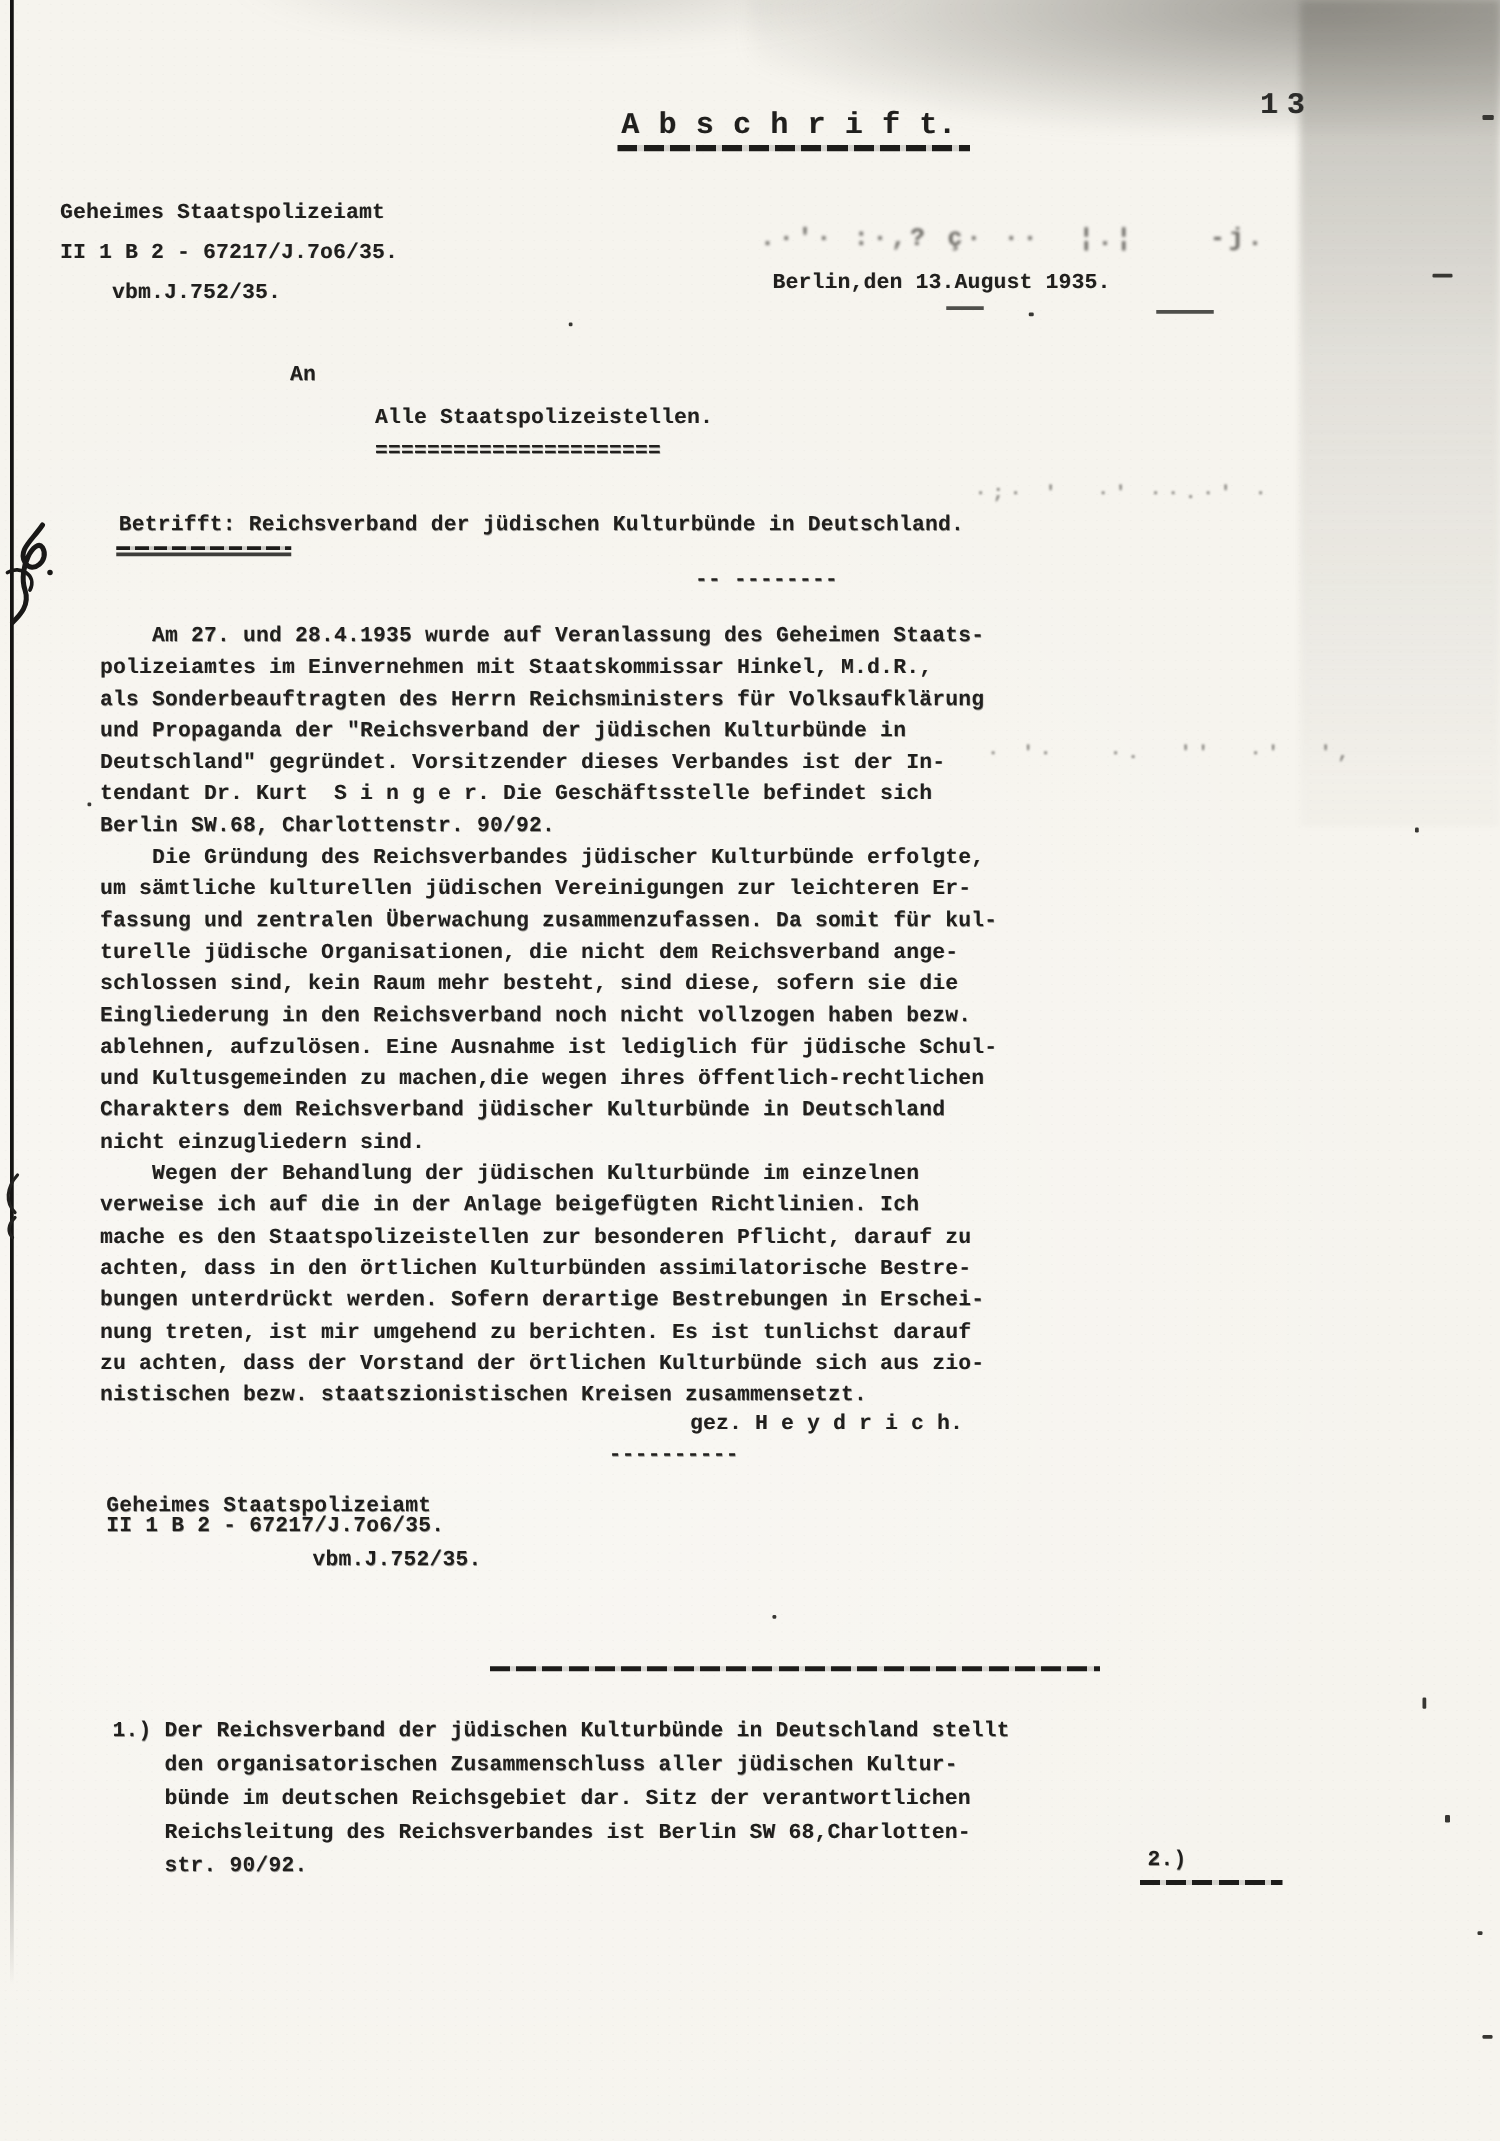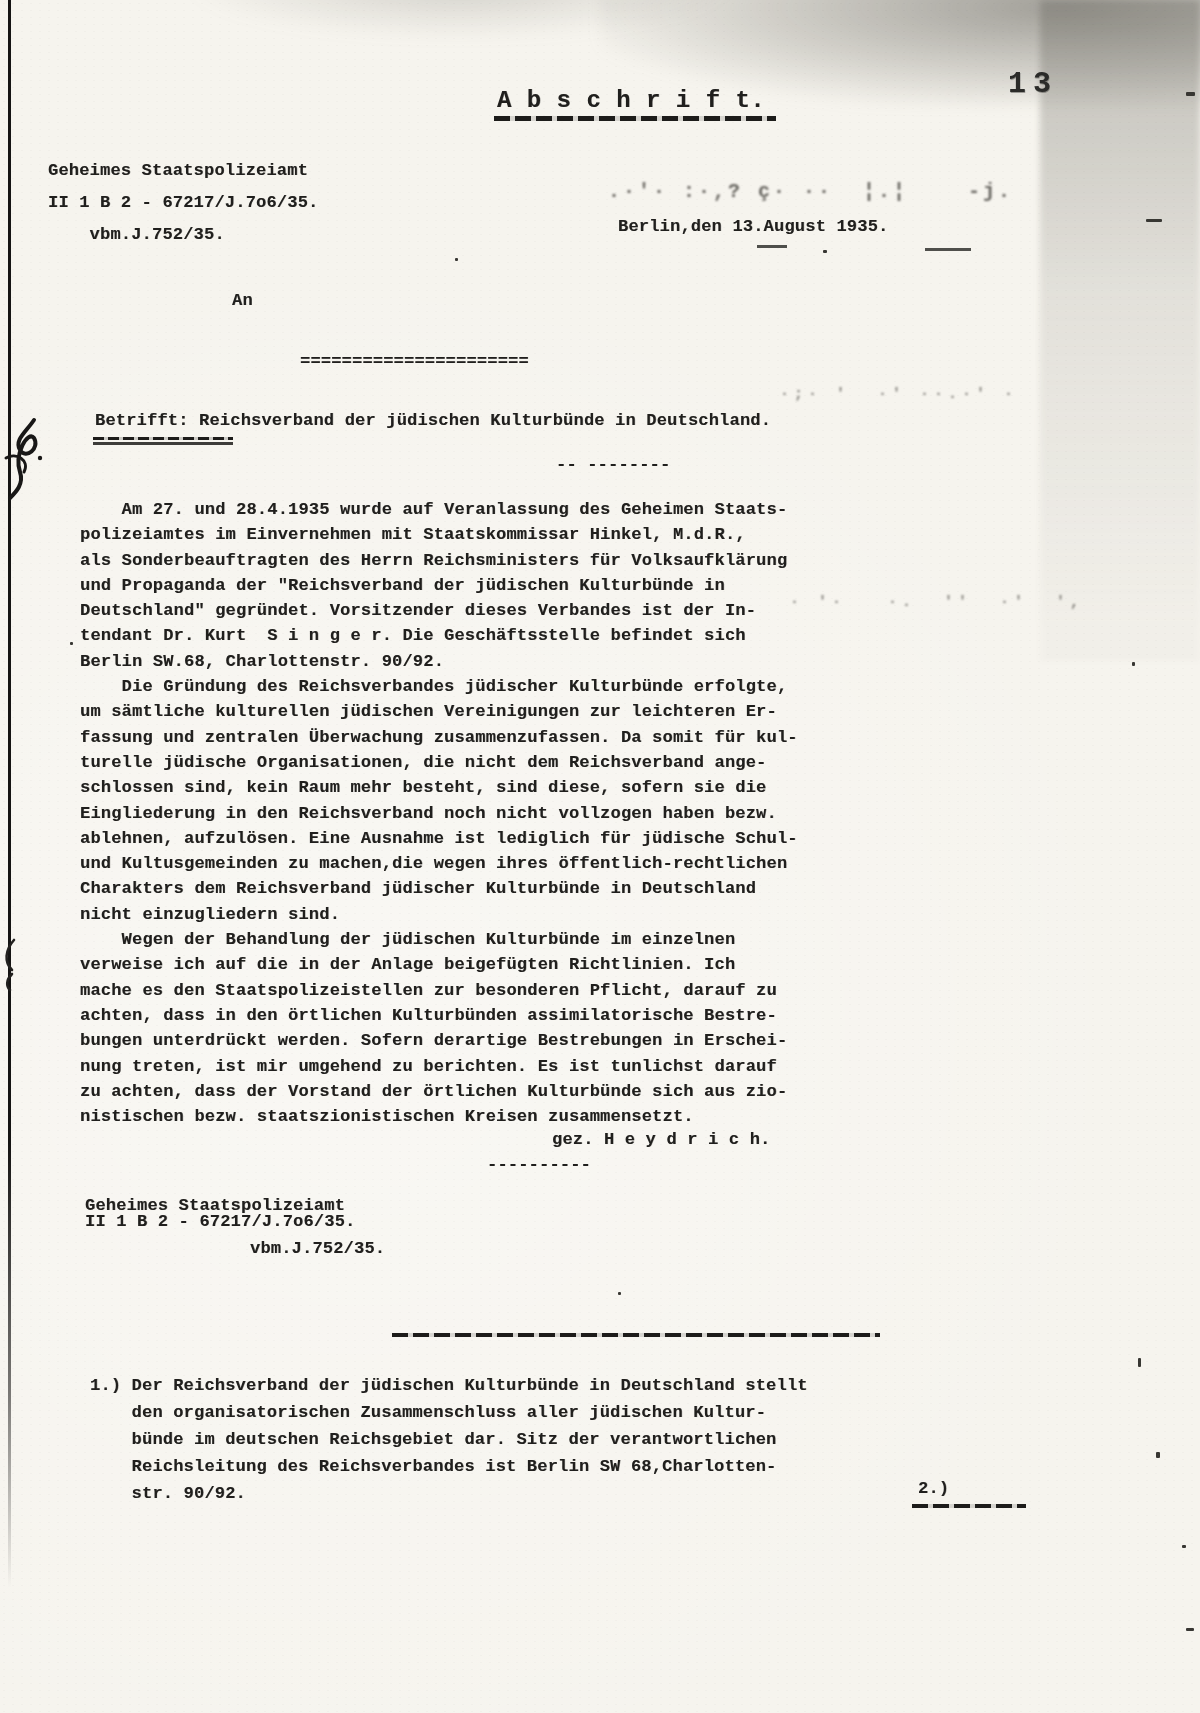--- a/index.html
+++ b/index.html
@@ -18,21 +18,21 @@
   
   .t{
     position:absolute;
     white-space:pre;
     font-size:17px;
     line-height:25.3px;
     letter-spacing:.2px;
     text-shadow:.4px .4px 0 rgba(32,31,29,.45);
   }
   .title{font-size:24px;letter-spacing:.5px;}
-  .pageno{font-size:30px;letter-spacing:7px;color:#2b2b29;text-shadow:.5px .5px 0 rgba(43,43,41,.4);}
+  .pageno{font-size:24px;letter-spacing:7px;color:#2b2b29;text-shadow:.5px .5px 0 rgba(43,43,41,.4);}
   .dashline{
     position:absolute;height:5px;
     background:repeating-linear-gradient(90deg,#1d1c1a 0 16px,rgba(29,28,26,.15) 16px 21px);
   }
   .dashline.thin{height:4px;}
   .dbl{
     position:absolute;height:3px;
     background:repeating-linear-gradient(90deg,#1d1c1a 0 11px,rgba(29,28,26,.2) 11px 15px);
     box-shadow:0 5px 0 0 rgba(29,28,26,.85);
   }
@@ -102,20 +102,21 @@
   <div class="t" style="left:48px;top:158px">Geheimes Staatspolizeiamt</div>
   <div class="t" style="left:48px;top:190px">II 1 B 2 - 67217/J.7o6/35.</div>
   <div class="t" style="left:48px;top:222px">    vbm.J.752/35.</div>
 
   <div class="ghost" style="left:608px;top:180px">.·'· :·,? ç· ··  ¦.¦    -j.</div>
   <div class="t" style="left:618px;top:214px">Berlin,den 13.August 1935.</div>
   <div class="smallmark" style="left:757px;top:245px;width:30px"></div>
   <div class="smallmark" style="left:925px;top:248px;width:46px"></div>
 
   <div class="t" style="left:232px;top:288px">An</div>
+  <div class="t" style="left:300px;top:322px">Alle Staatspolizeistellen.</div>
   <div class="t" style="left:300px;top:349px">======================</div>
 
   <div class="ghost tiny" style="left:780px;top:386px">·;· '  ·' ··.·' ·</div>
   <div class="t" style="left:95px;top:408px"><span>Betrifft:</span><span> Reichsverband der jüdischen Kulturbünde in Deutschland.</span></div>
   <div class="dbl" style="left:93px;top:437px;width:140px"></div>
   <div class="t" style="left:556px;top:452px">-- --------</div>
 
   <div class="ghost tiny" style="left:790px;top:594px">· '·   ·.  ''  ·'  ',</div>
   <div class="t" style="left:80px;top:497px">    Am 27. und 28.4.1935 wurde auf Veranlassung des Geheimen Staats-
 polizeiamtes im Einvernehmen mit Staatskommissar Hinkel, M.d.R.,

